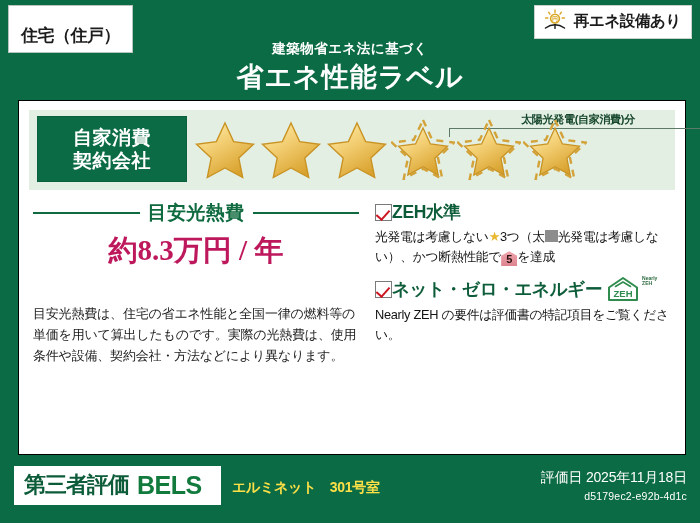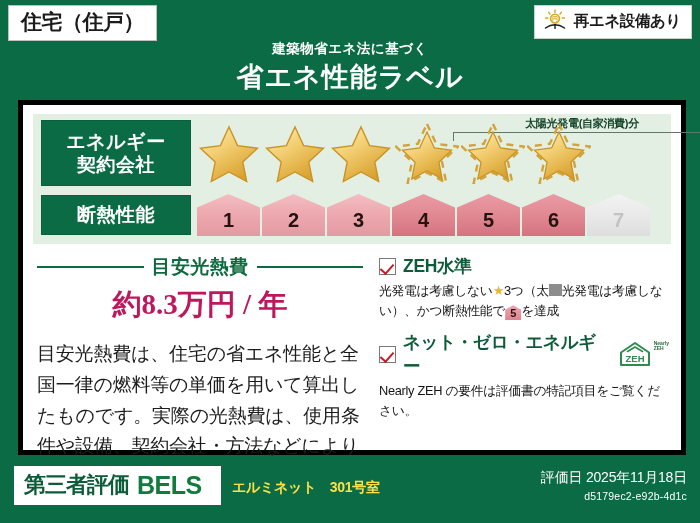--- a/index.html
+++ b/index.html
@@ -15,22 +15,22 @@
   #label-root {
     position: absolute; inset: 0;
     background: #0b6b44;
   }
 
   
   .top-chip {
     position: absolute; left: 8px; top: 5px;
     background: #ffffff;
     border: 1px solid #b8c4bd;
-    padding: 4px 12px 6px 12px;
-    font-size: 21px; font-weight: 700;
+    padding: 20px 12px 6px 12px;
+    font-size: 17px; font-weight: 700;
     color: #1b1b1b;
     letter-spacing: -0.5px;
     line-height: 1.15;
   }
 
   
   .solar-badge {
     position: absolute; right: 8px; top: 5px;
     background: #ffffff;
     border: 1px solid #c9d2cc;
@@ -46,21 +46,21 @@
     text-align: center; color: #ffffff;
   }
   .heading .sub { font-size: 13.5px; font-weight: 700; letter-spacing: 0.5px; }
   .heading .main { font-size: 27px; font-weight: 700; letter-spacing: 1px; margin-top: 1px; }
 
   
   .card {
     position: absolute;
     left: 18px; top: 100px; right: 14px; bottom: 68px;
     background: #ffffff;
-    border: 5px solid #000000;
+    border: 1px solid #000000;
   }
 
   
   .perf-wrap {
     margin: 9px 10px 0 10px;
     background: #e3efe3;
     padding: 6px 8px 8px 8px;
     position: relative;
   }
 
@@ -130,29 +130,29 @@
   .cost-head .rule { flex: 1; height: 1.5px; background: #0f6b3f; }
 
   .cost-value {
     text-align: center; color: #be185d;
     font-size: 29px; font-weight: 700; letter-spacing: 0px;
     margin-top: 5px;
     font-family: "Liberation Serif", "DejaVu Serif", serif;
   }
 
   .cost-note {
-    margin-top: 14px;
-    font-size: 19px; color: #1c1c1c; line-height: 1.62;
+    margin-top: 32px;
+    font-size: 13px; color: #1c1c1c; line-height: 1.62;
     letter-spacing: -0.2px;
   }
 
   
   .check-item + .check-item { margin-top: 9px; }
   .check-title {
-    display: flex; align-items: center; gap: 7px;
+    display: flex; align-items: center; 
   }
   .chk {
     width: 17px; height: 17px; min-width: 17px;
     border: 1.5px solid #7a7a7a; background: #fff;
     position: relative;
   }
   .chk::after {
     content: ""; position: absolute;
     left: 3px; top: 2px; width: 6px; height: 11px;
     border: solid #cc1622; border-width: 0 2.6px 2.6px 0;
@@ -237,21 +237,21 @@
 
     <div class="perf-wrap">
 
       <div class="solar-note">
         <div class="txt">太陽光発電(自家消費)分</div>
         <div class="bracket"></div>
       </div>
 
       <div class="perf-row">
         <div class="row-label">
-          <span>エネルギー</span>
+          <span>自家消費</span>
           <span>契約会社</span>
         </div>
         <div class="stars">
 
           <div class="star-cell">
             <svg width="64" height="62" viewBox="0 0 64 62">
               <defs>
                 <linearGradient id="gs1" x1="0" y1="0" x2="0.6" y2="1">
                   <stop offset="0%" stop-color="#fff0b4"></stop>
                     <stop offset="45%" stop-color="#f3cf74"></stop>
@@ -286,32 +286,20 @@
           </div>
           <div class="star-cell">
             <svg width="64" height="62" viewBox="0 0 64 62">
               <polygon points="32,2 41.2,21.8 63,24.6 47,39.8 51.3,61 32,50.6 12.7,61 17,39.8 1,24.6 22.8,21.8" fill="none" stroke="#d3a33a" stroke-width="2.4" stroke-dasharray="7 6"></polygon>
               <polygon points="32,10 39.4,26 56.5,28.2 43.9,40.2 47.2,57 32,48.8 16.8,57 20.1,40.2 7.5,28.2 24.6,26" fill="url(#gs1)" stroke="#c99324" stroke-width="1.3"></polygon>
             </svg>
           </div>
         </div>
       </div>
 
-      <div class="perf-row">
-        <div class="row-label small">断熱性能</div>
-        <div class="chevrons">
-          <div class="chev lo">1</div>
-          <div class="chev lo">2</div>
-          <div class="chev lo">3</div>
-          <div class="chev hi">4</div>
-          <div class="chev hi">5</div>
-          <div class="chev hi">6</div>
-          <div class="chev off">7</div>
-        </div>
-      </div>
     </div>
 
     <div class="lower">
 
       <div class="col-left">
         <div class="cost-head">
           <span class="rule"></span>
           <span>目安光熱費</span>
           <span class="rule"></span>
         </div>

